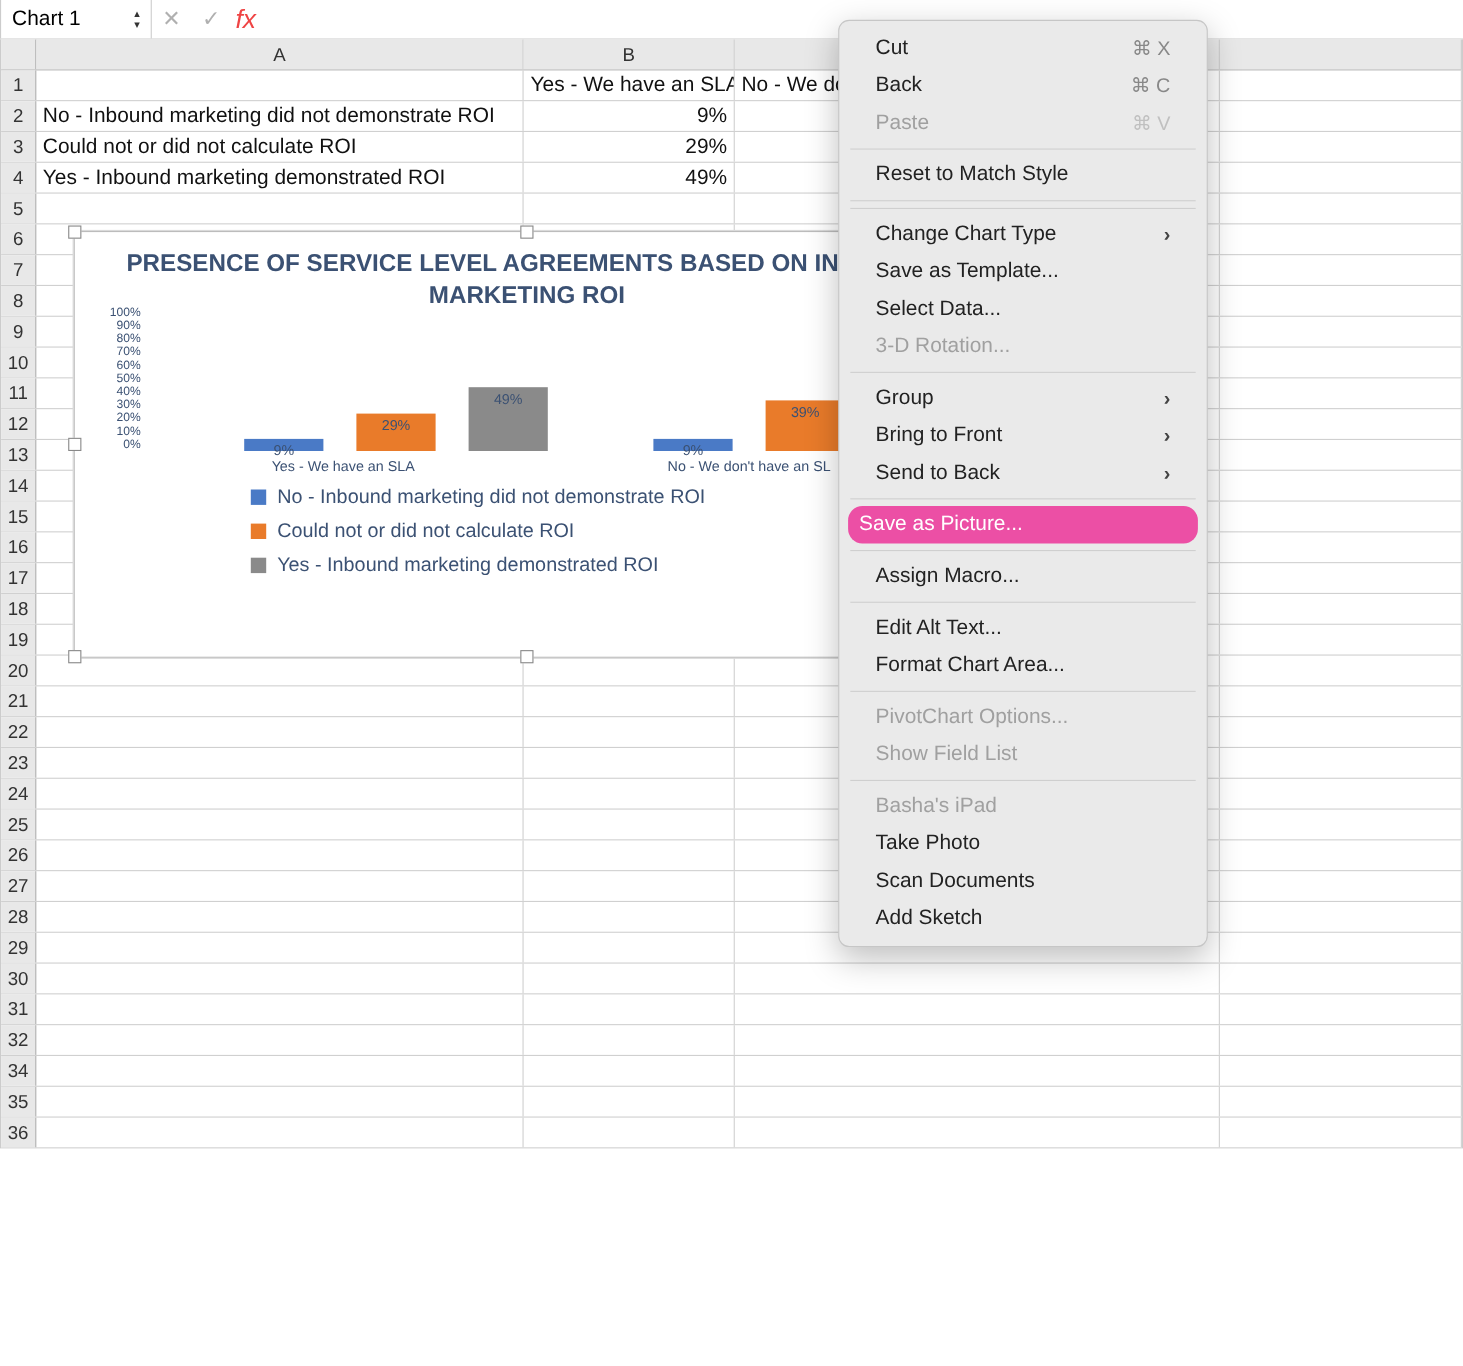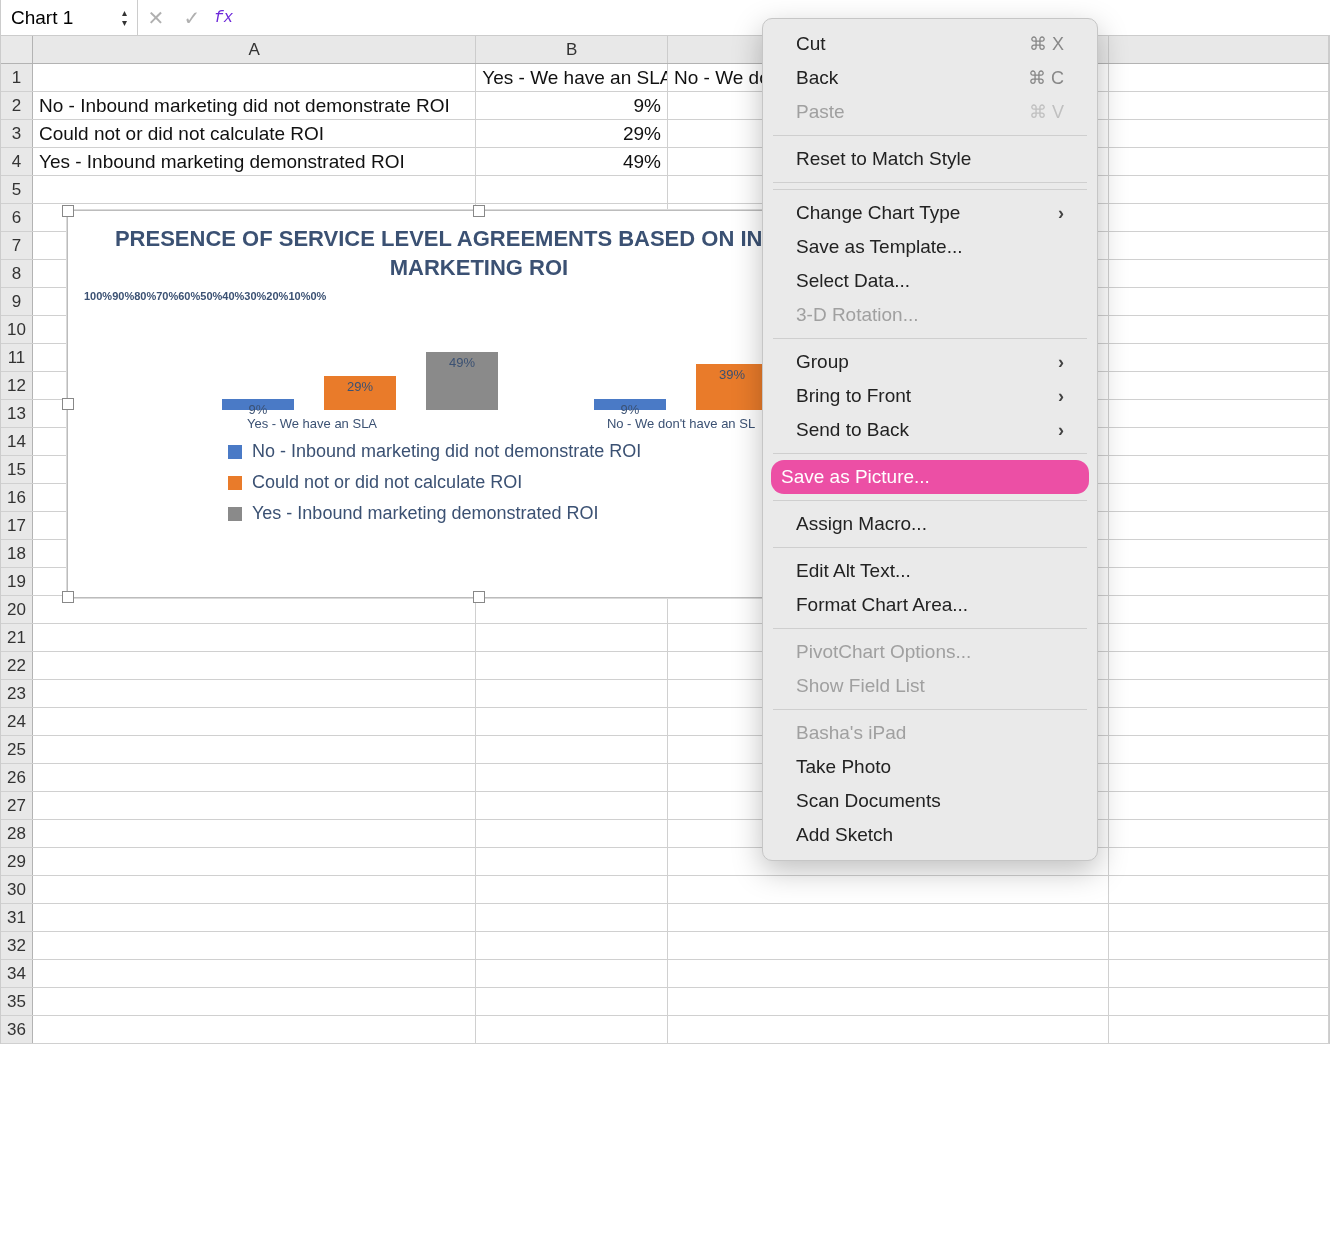--- a/index.html
+++ b/index.html
@@ -40,24 +40,24 @@
   color: #333;
   line-height: 10px;
 }
 .fb-btn {
   width: 36px;
   text-align: center;
   color: #b0b0b0;
   font-size: 20px;
 }
 .fb-fx {
-  color: #6d28d9;
+  color: #ef4444;
   font-style: italic;
-  font-family: Liberation Mono, monospace;
-  font-size: 16px;
+  font-family: Liberation Sans, sans-serif;
+  font-size: 24px;
   padding-left: 4px;
 }
 
 
 .grid {
   position: relative;
   border-left: 1px solid #ccc;
   border-right: 1px solid #ccc;
 }
 .col-headers {
@@ -148,26 +148,25 @@
   margin: 0 20px 0 64px;
   height: 120px;
 }
 .y-axis {
   position: absolute;
   left: -48px;
   top: 0;
   bottom: 0;
   width: 44px;
   display: flex;
-  flex-direction: row;
-  justify-content: space-between;
+  flex-direction: column;
+  justify-content: flex-end;
   font-size: 11px;
   color: #3b5173;
   text-align: right;
-  font-weight: bold;
 }
 .bars-group {
   position: absolute;
   bottom: 0;
   height: 100%;
   display: flex;
   gap: 30px;
   align-items: flex-end;
 }
 .bg1 { left: 90px; }

